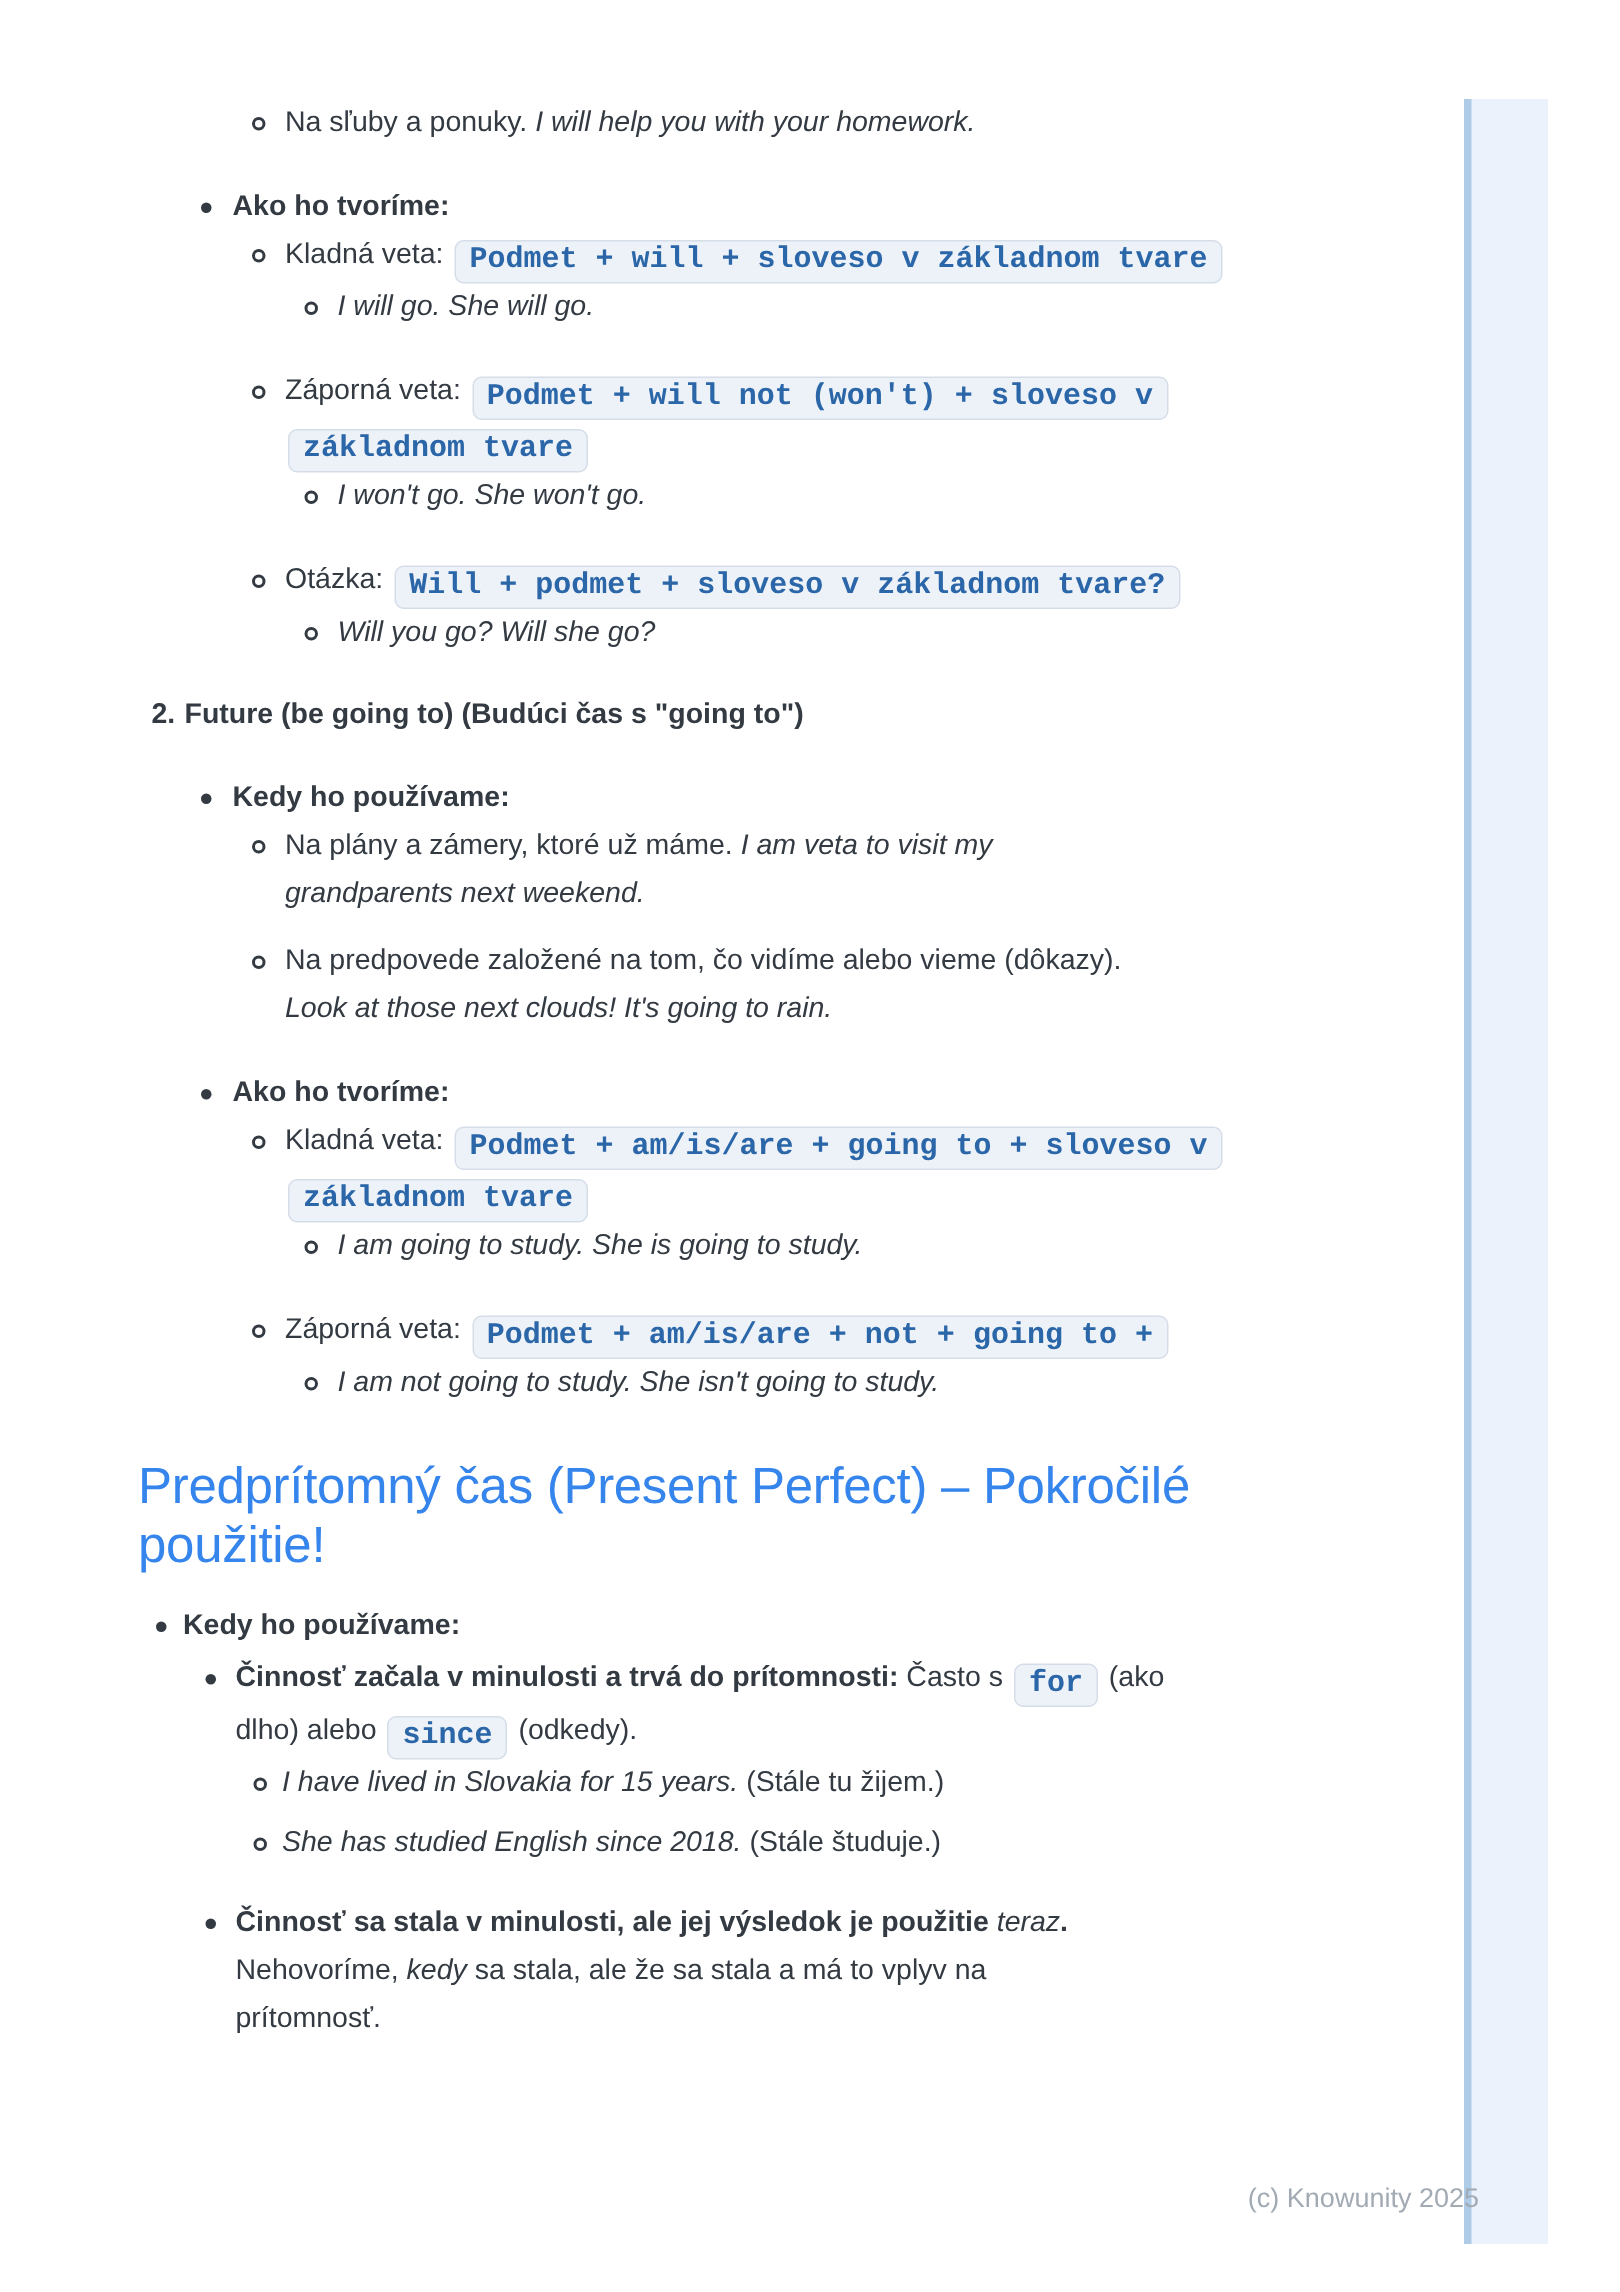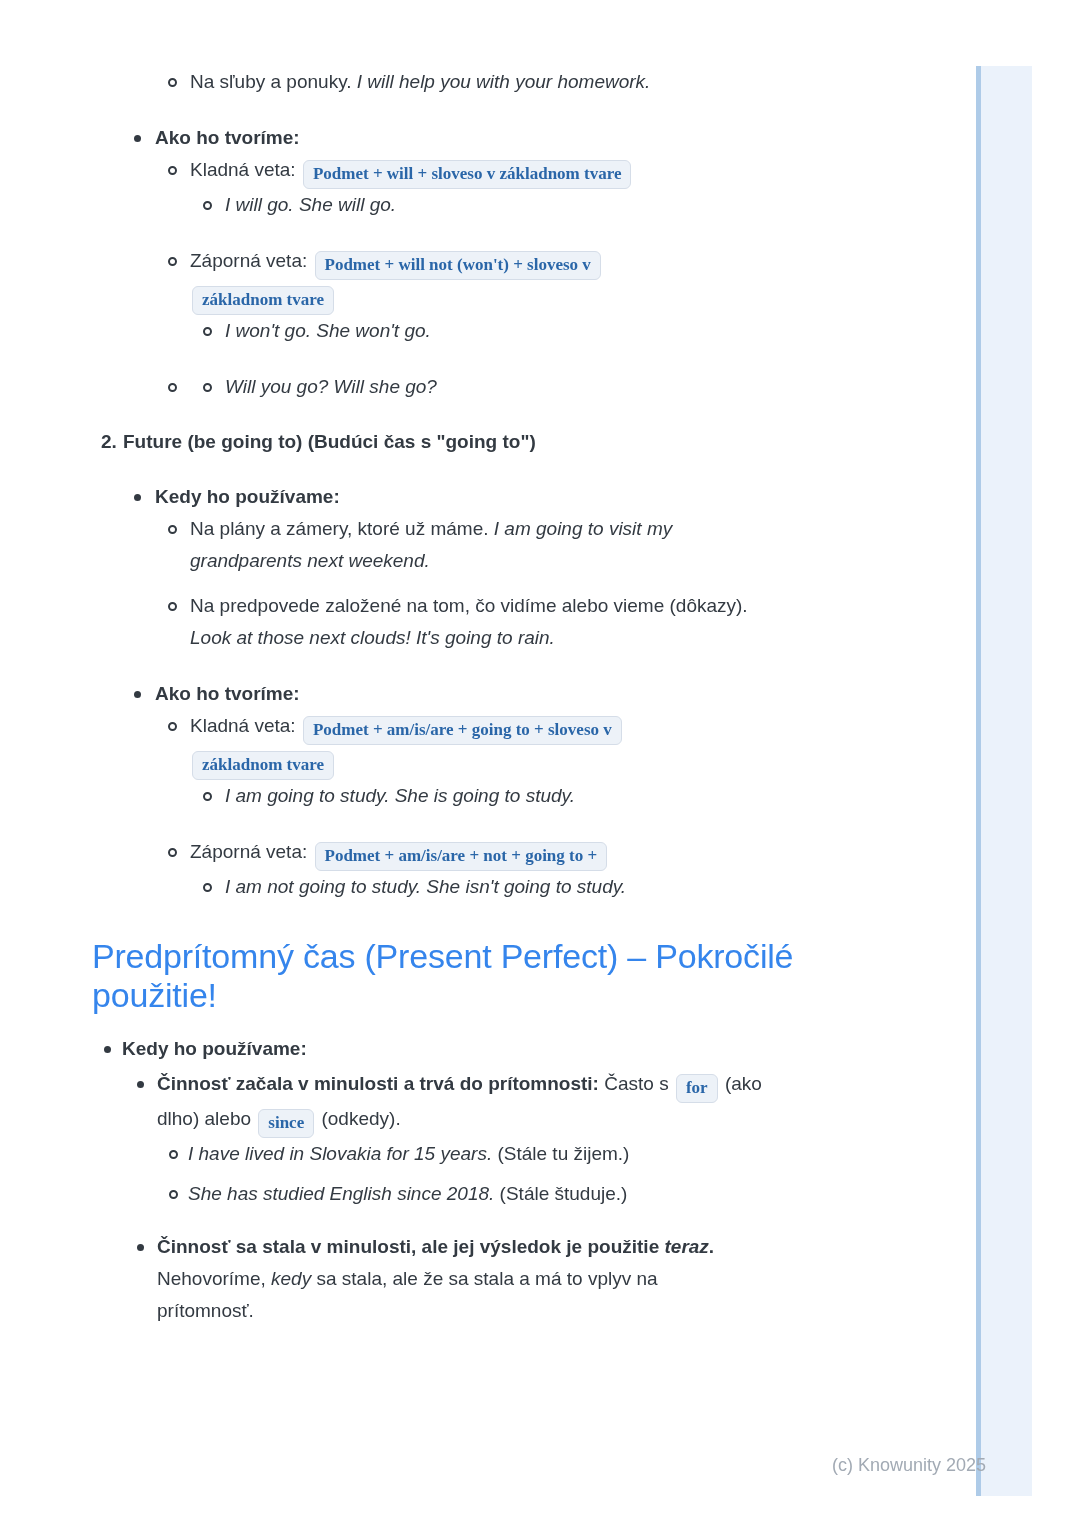--- a/index.html
+++ b/index.html
@@ -60,26 +60,26 @@
   .pp .u.circ > li::before{left:-19px;}
   .line{min-height:32px;}
   
   .olitem{position:relative;margin-left:31px;margin-top:23px;}
   .olnum{position:absolute;left:-22px;top:0;font-weight:700;}
   .olitem > .line{font-weight:700;}
   
   .seg-r{font-style:normal;font-weight:400;}
   .seg-i{font-style:italic;}
   .seg-b{font-weight:700;}
-  .seg-bi{font-weight:700;font-style:italic;}
+  .seg-bi{font-weight:400;font-style:italic;}
   .seg-c{
     display:inline-block;
-    font-family:Liberation Serif, serif;
+    font-family:Liberation Mono, monospace;
     font-weight:700;
-    font-size:17px;line-height:20px;
+    font-size:20px;line-height:20px;
     color:var(--code-text);
     background:var(--code-bg);
     border:1px solid var(--code-border);
     border-radius:6px;
     padding:3px 9px 4px;
     margin:0 2px;
     white-space:pre;
     vertical-align:-3px;
   }
   h1{
@@ -132,20 +132,21 @@
               </li>
               <li>
                 <div class="line"><span class="seg-r">Záporná veta: </span><span class="seg-c">Podmet + will not (won't) + sloveso v</span><br><span class="seg-c">základnom tvare</span></div>
                 <ul class="u circ pl35">
                   <li class="t0">
                     <div class="line"><span class="seg-i">I won't go. She won't go.</span></div>
                   </li>
                 </ul>
               </li>
               <li>
+                <div class="line"><span class="seg-r">Otázka: </span><span class="seg-c">Will + podmet + sloveso v základnom tvare?</span></div>
                 <ul class="u circ pl35">
                   <li class="t0">
                     <div class="line"><span class="seg-i">Will you go? Will she go?</span></div>
                   </li>
                 </ul>
               </li>
             </ul>
           </li>
         </ul>
       </div>
@@ -153,21 +154,21 @@
 
     <section>
       <div class="olitem">
         <span class="olnum">2.</span>
         <div class="line"><span class="seg-b">Future (be going to) (Budúci čas s "going to")</span></div>
         <ul class="u disc pl32">
           <li class="m23">
             <div class="line"><span class="seg-b">Kedy ho používame:</span></div>
             <ul class="u circ pl35">
               <li class="t0">
-                <div class="line"><span class="seg-r">Na plány a zámery, ktoré už máme. </span><span class="seg-i">I am going to visit my</span><br><span class="seg-i">grandparents next weekend.</span></div>
+                <div class="line"><span class="seg-r">Na plány a zámery, ktoré už máme. </span><span class="seg-i">I am veta to visit my</span><br><span class="seg-i">grandparents next weekend.</span></div>
               </li>
               <li class="m13">
                 <div class="line"><span class="seg-r">Na predpovede založené na tom, čo vidíme alebo vieme (dôkazy).</span><br><span class="seg-i">Look at those next clouds! It's going to rain.</span></div>
               </li>
             </ul>
           </li>
           <li>
             <div class="line"><span class="seg-b">Ako ho tvoríme:</span></div>
             <ul class="u circ pl35">
               <li class="t0">

